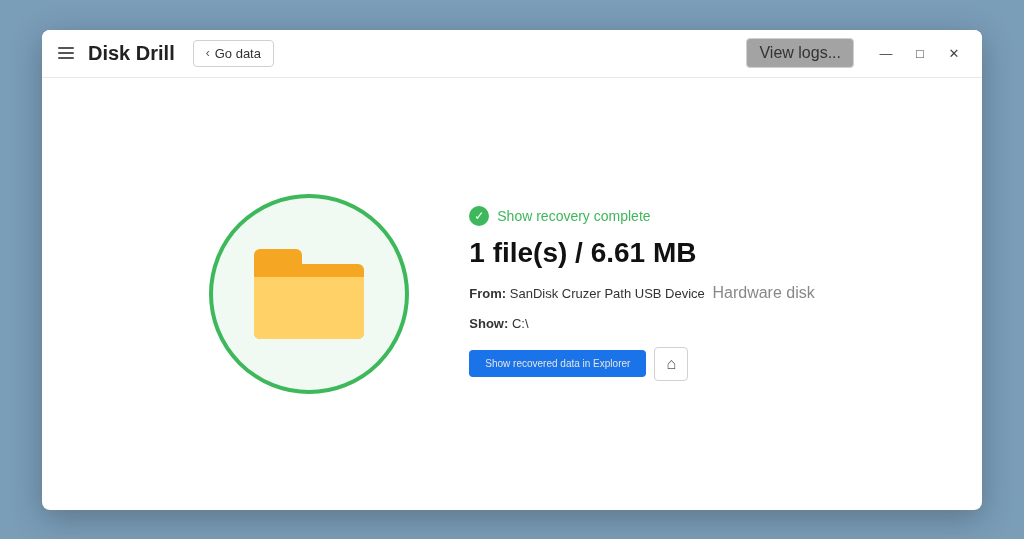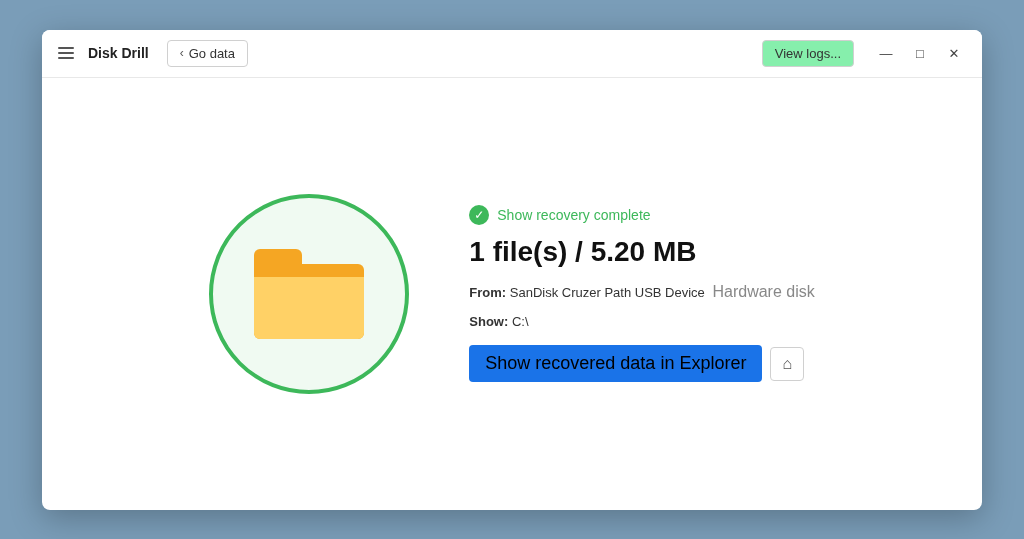--- a/index.html
+++ b/index.html
@@ -46,21 +46,21 @@
       padding: 4px;
     }
     .hamburger-icon span {
       display: block;
       width: 16px;
       height: 2px;
       background: #555;
       border-radius: 1px;
     }
     .app-title {
-      font-size: 14px;
+      font-size: 20px;
       font-weight: 600;
       color: #222;
     }
     .go-back-btn {
       display: flex;
       align-items: center;
       gap: 5px;
       padding: 5px 12px;
       border: 1px solid #d0d0d0;
       border-radius: 4px;
@@ -76,23 +76,23 @@
     }
     .titlebar-right {
       display: flex;
       align-items: center;
       gap: 8px;
     }
     .view-logs-btn {
       padding: 5px 12px;
       border: 1px solid #d0d0d0;
       border-radius: 4px;
-      background: #86efac;
-      cursor: pointer;
-      font-size: 13px;
+      background: #a3a3a3;
+      cursor: pointer;
+      font-size: 16px;
       color: #333;
     }
     .win-controls {
       display: flex;
       align-items: center;
       gap: 2px;
       margin-left: 8px;
     }
     .win-btn {
       width: 32px;
@@ -215,24 +215,24 @@
     }
     .action-row {
       display: flex;
       align-items: center;
       gap: 8px;
       margin-top: 6px;
     }
     .show-explorer-btn {
       padding: 8px 16px;
       background: #1a73e8;
-      color: #000000;
+      color: #e5e5e5;
       border: none;
       border-radius: 4px;
-      font-size: 18px;
+      font-size: 10px;
       cursor: pointer;
       font-family: 'Segoe UI', Arial, sans-serif;
     }
     .home-btn {
       width: 34px;
       height: 34px;
       border: 1px solid #d0d0d0;
       border-radius: 4px;
       background: #fff;
       cursor: pointer;
@@ -281,21 +281,21 @@
           <div class="folder-front"></div>
         </div>
       </div>
 
       <div class="info-section">
         <div class="recovery-complete">
           <div class="check-circle">✓</div>
           <span>Show recovery complete</span>
         </div>
 
-        <div class="file-count">1 file(s) / 5.20 MB</div>
+        <div class="file-count">1 file(s) / 6.61 MB</div>
 
         <div class="from-info">
           <span class="label">From:</span>
           <span>SanDisk Cruzer Path USB Device</span>
           <span class="sub-label">Hardware disk</span>
         </div>
 
         <div class="path-info">
           <span class="label">Show:</span>
           <span>C:\</span>

